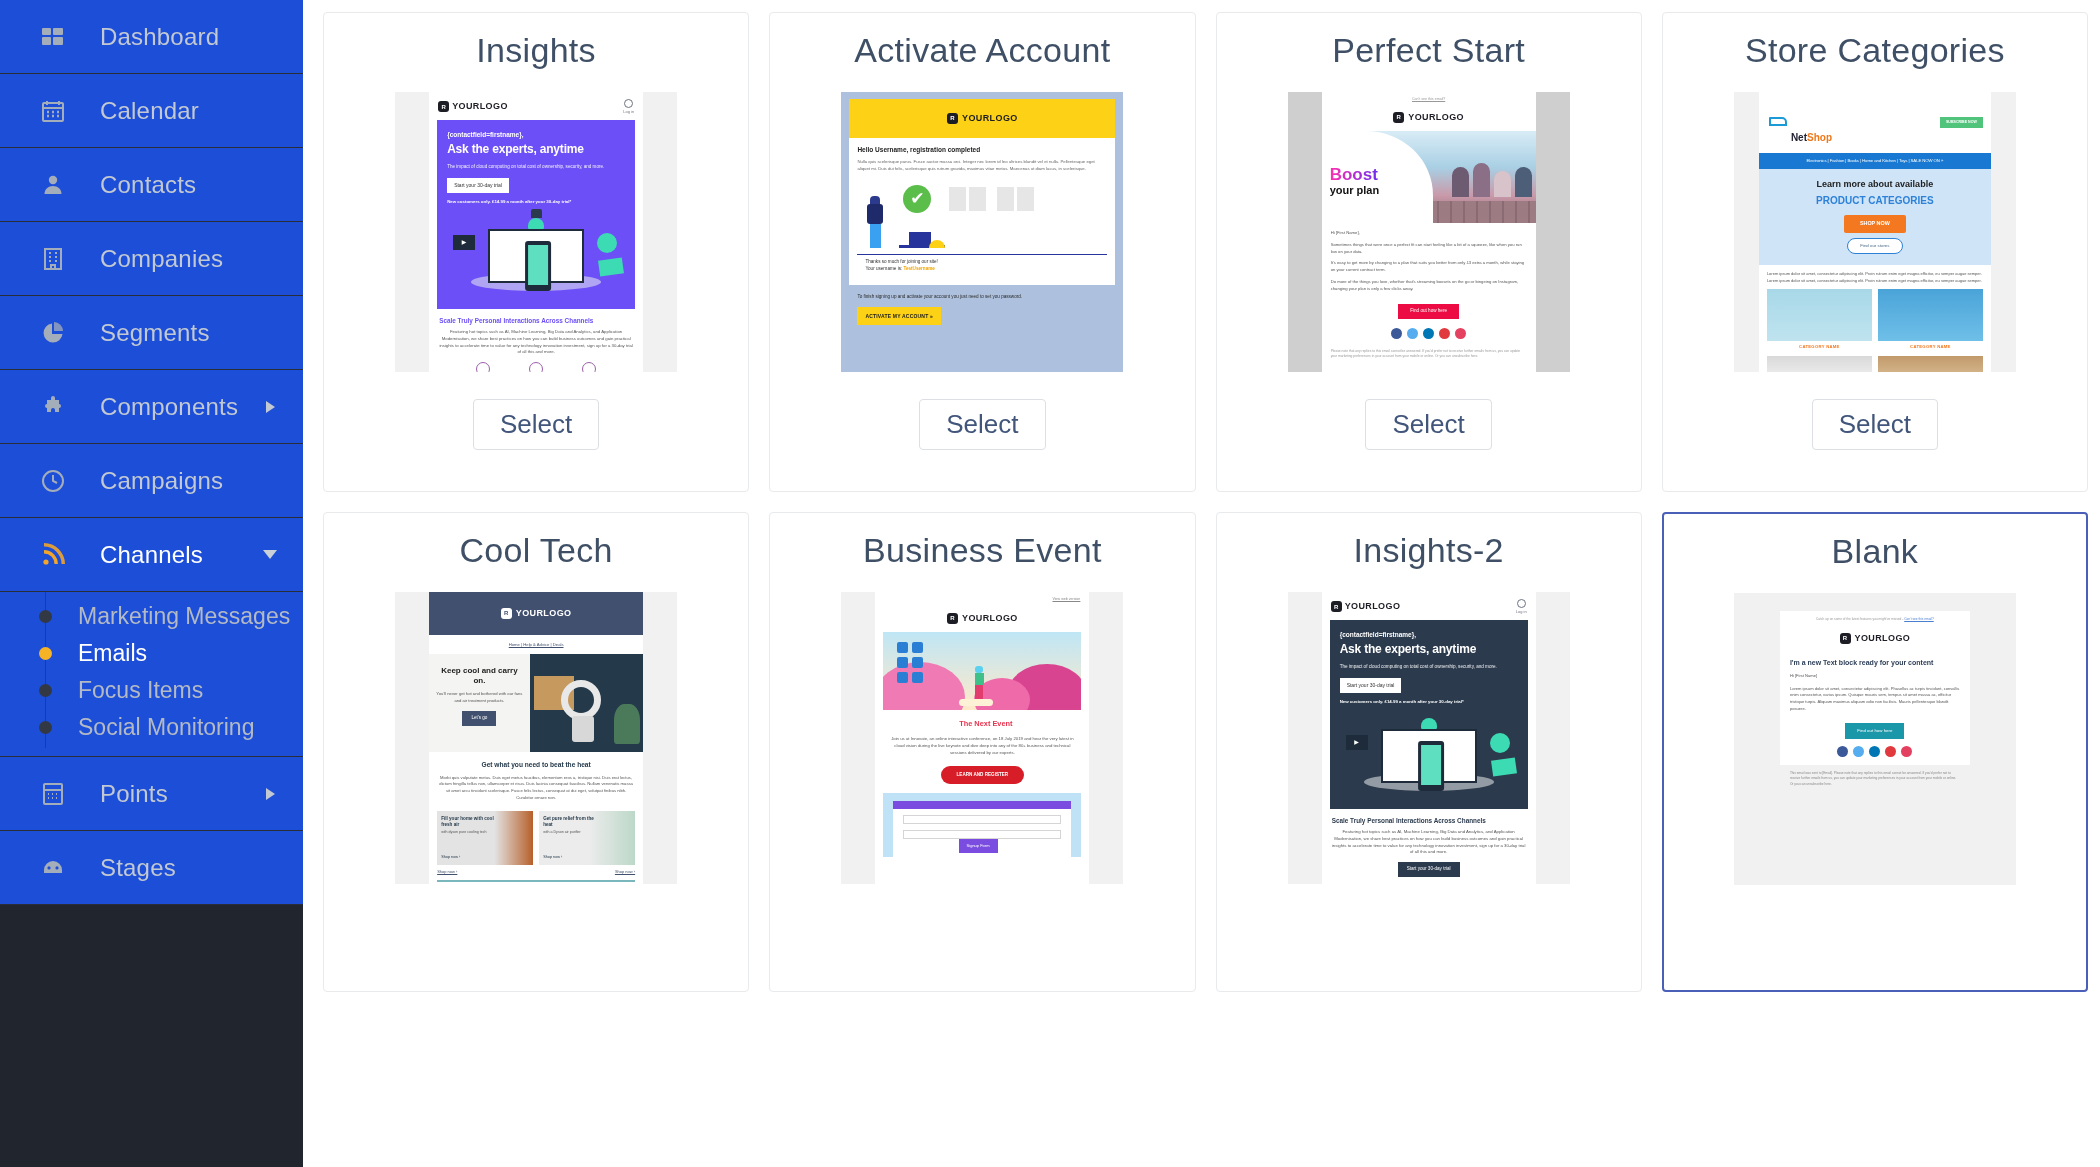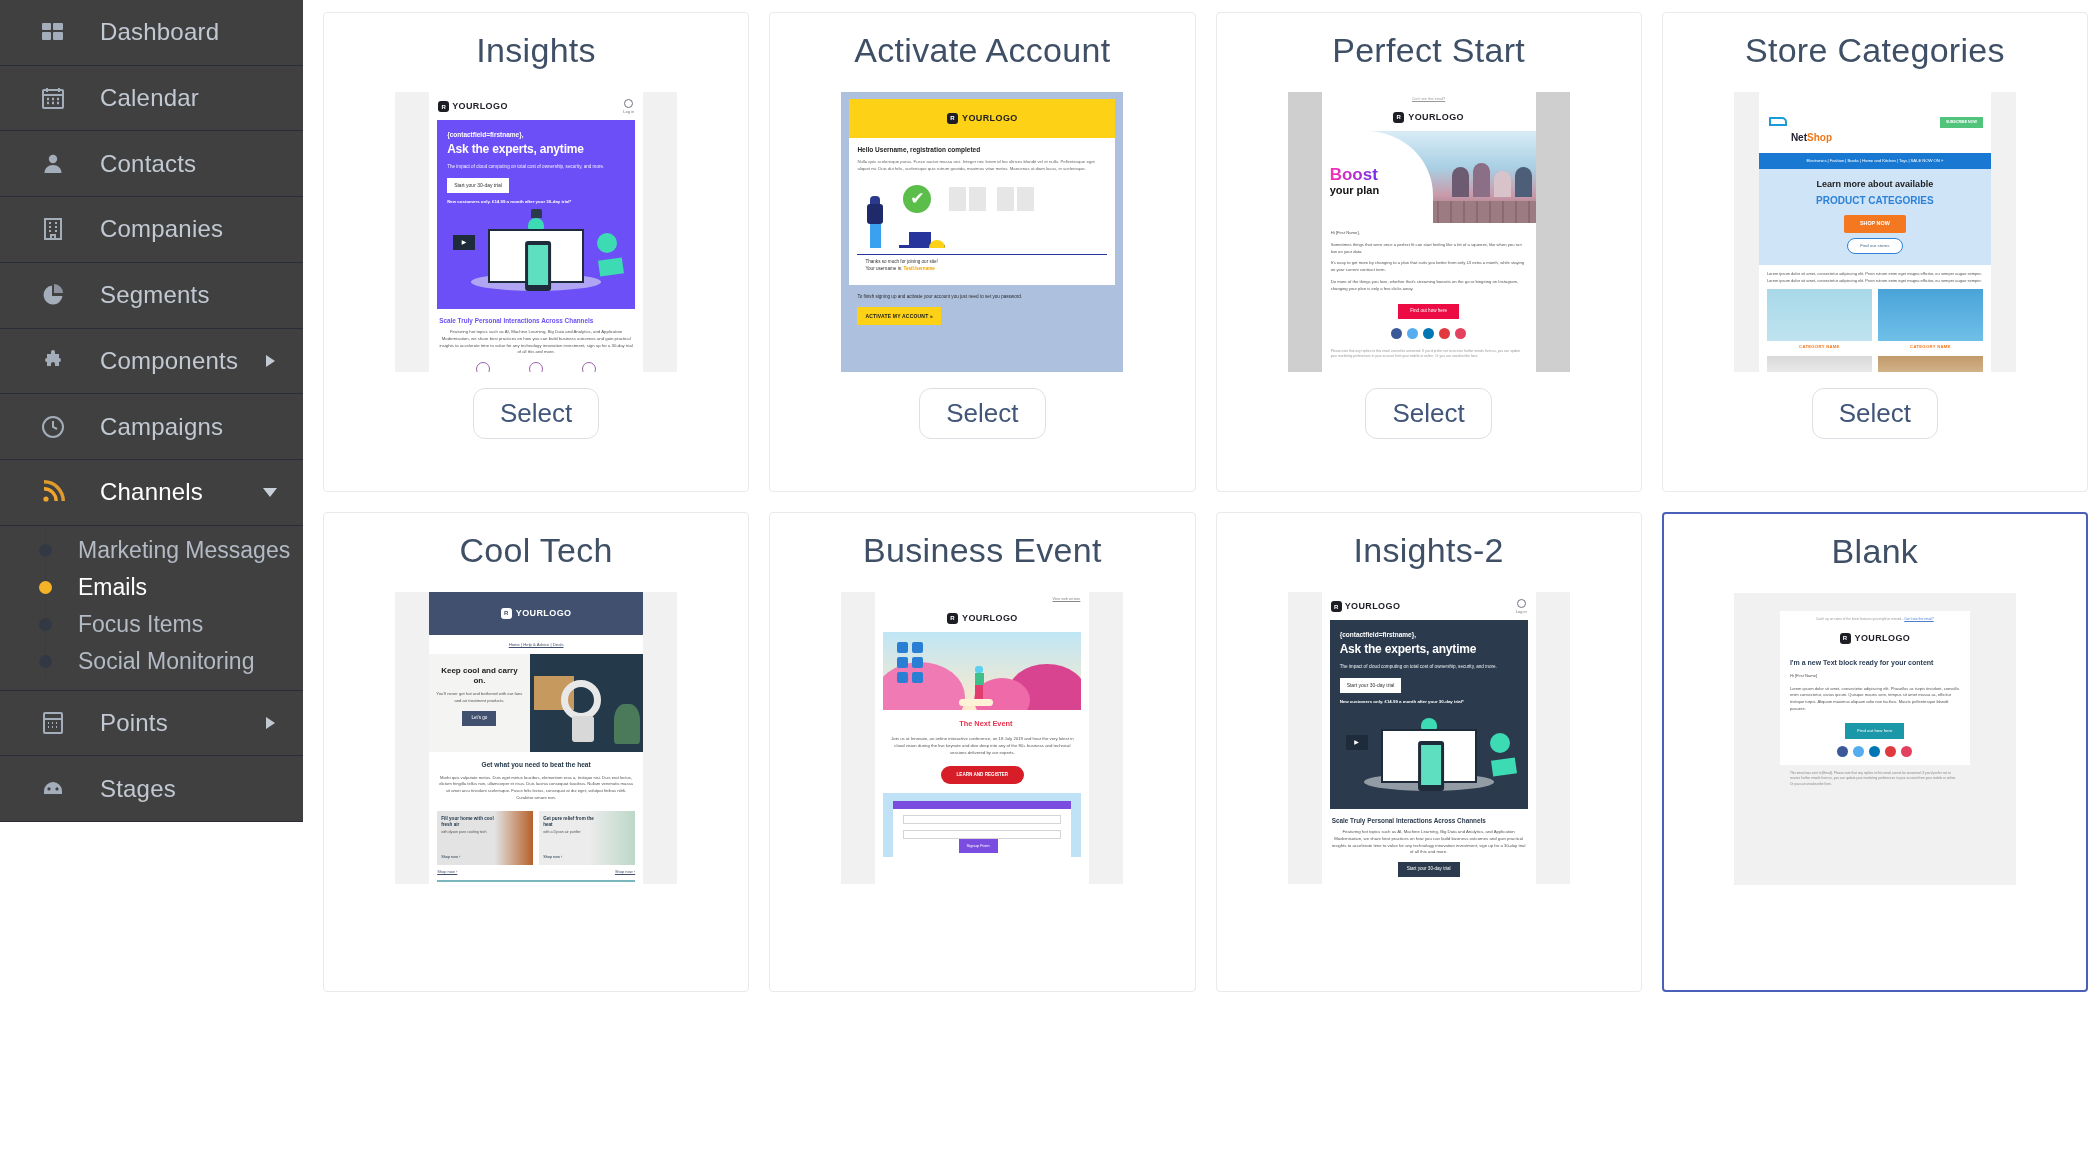--- a/index.html
+++ b/index.html
@@ -5,22 +5,22 @@
   * { box-sizing: border-box; margin: 0; padding: 0; }
   html, body {
     width: 2100px; height: 1167px;
     font-family: "Liberation Sans", sans-serif;
     background: #ffffff; overflow: hidden;
   }
   .app { display: flex; width: 2100px; height: 1167px; }
 
   
   .sidebar {
-    width: 303px; min-width: 303px; height: 822px;
-    background: #404040; display: flex; flex-direction: column;
+    width: 303px; min-width: 303px; height: 1167px;
+    background: #1d4ed8; display: flex; flex-direction: column;
     position: relative;
   }
   .nav-item {
     display: flex; align-items: center; height: 74px;
     padding-left: 36px; cursor: pointer; position: relative;
     border-bottom: 1px solid #282d37;
   }
   .nav-item .ico {
     width: 34px; min-width: 34px; display: flex;
     align-items: center; justify-content: center;
@@ -95,22 +95,22 @@
   }
   .thumb-wrap {
     width: 282px; height: 280px; background: #f1f1f1;
     overflow: hidden; position: relative; flex: none;
   }
   .thumb-wrap.narrow .page { width: 214px; margin: 0 auto; }
   .thumb-wrap.full .page { width: 282px; }
   .page { background: #fff; height: 100%; overflow: hidden; position: relative;
           font-size: 5px; line-height: 1.45; color: #555; text-align: left; }
   .select-btn {
-    margin-top: 16px; border: 1px solid #dcdfe3; background: #fff;
-    border-radius: 12px; padding: 9px 26px; font-size: 26px;
+    margin-top: 27px; border: 1px solid #dcdfe3; background: #fff;
+    border-radius: 4px; padding: 9px 26px; font-size: 26px;
     color: #41567a; font-weight: 400; cursor: pointer;
   }
   .card-row2 .thumb-wrap { height: 292px; }
 
   
   .logo-row { display:flex; align-items:center; justify-content:center; gap:4px; padding:7px 0; }
   .logo-hex { width:11px; height:11px; background:#1d1d25; border-radius:3px;
               display:flex; align-items:center; justify-content:center;
               color:#fff; font-size:6px; font-weight:700; }
   .logo-txt { font-size:9px; font-weight:800; letter-spacing:.4px; color:#1d1d25; }

